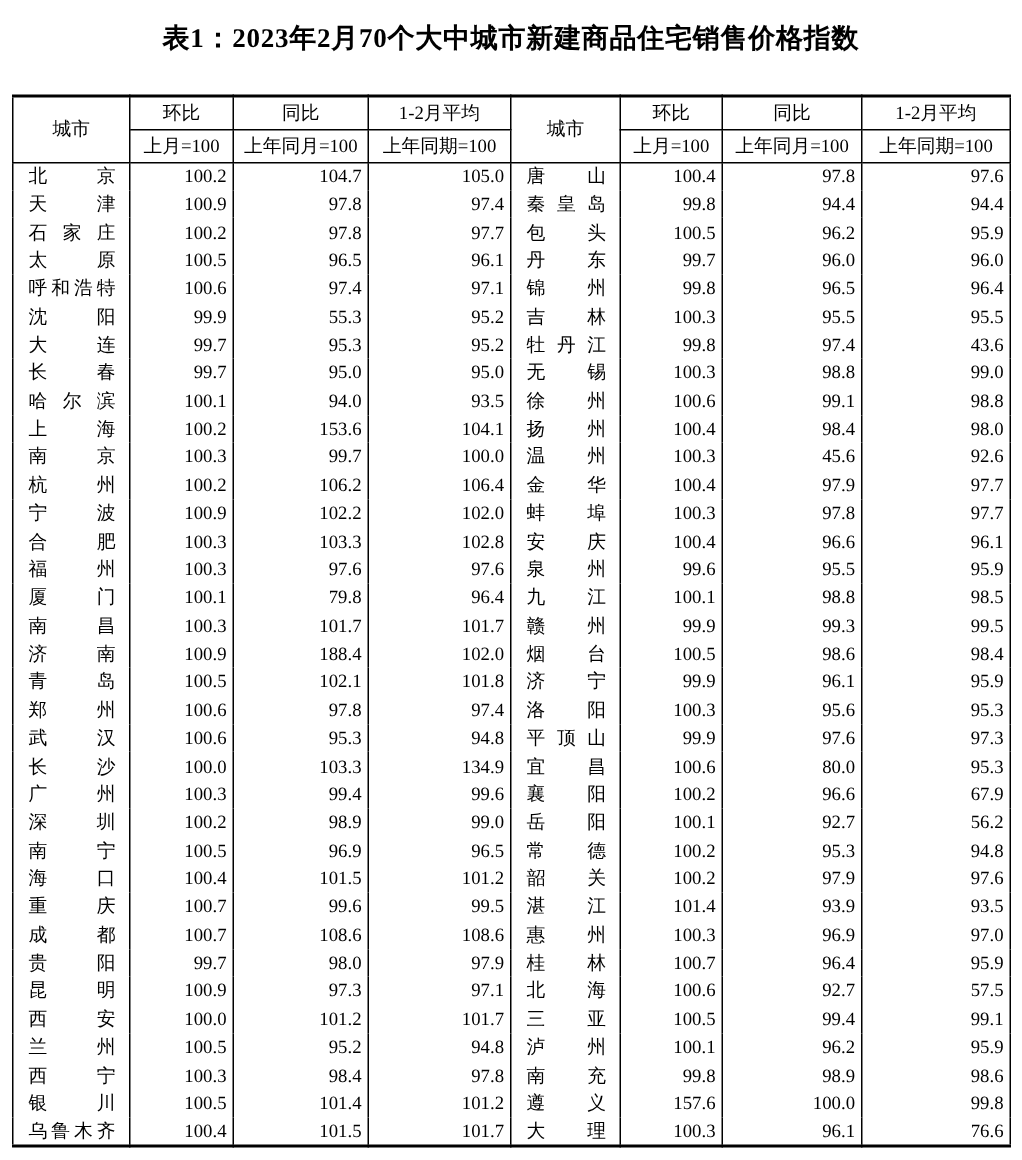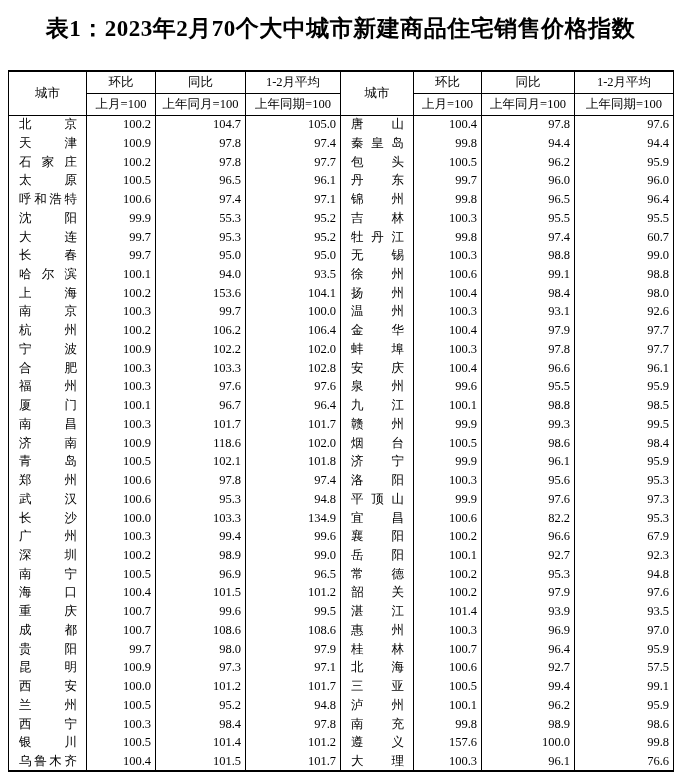--- a/index.html
+++ b/index.html
@@ -9,21 +9,21 @@
     background: #ffffff;
     width: 681px;
     height: 773px;
     font-family: "Liberation Serif", "DejaVu Serif", serif;
     color: #000000;
     overflow: hidden;
   }
   .page-title {
     margin-top: 13px;
     text-align: center;
-    font-size: 23px;
+    font-size: 18px;
     font-weight: bold;
     letter-spacing: 0.5px;
   }
   table.price-table {
     margin: 26px 0 0 8px;
     width: 665px;
     border-collapse: collapse;
     table-layout: fixed;
     border-left: 1px solid #000;
     border-right: 1px solid #000;
@@ -237,21 +237,21 @@
         <td class="num">95.2</td>
         <td class="city">
           <div class="city-name">
             <span>牡</span>
             <span>丹</span>
             <span>江</span>
           </div>
         </td>
         <td class="num">99.8</td>
         <td class="num">97.4</td>
-        <td class="num">60.7</td>
+        <td class="num">43.6</td>
       </tr>
       <tr>
         <td class="city">
           <div class="city-name">
             <span>长</span>
             <span>春</span>
           </div>
         </td>
         <td class="num">99.7</td>
         <td class="num">95.0</td>
@@ -317,21 +317,21 @@
         <td class="num">100.3</td>
         <td class="num">99.7</td>
         <td class="num">100.0</td>
         <td class="city">
           <div class="city-name">
             <span>温</span>
             <span>州</span>
           </div>
         </td>
         <td class="num">100.3</td>
-        <td class="num">93.1</td>
+        <td class="num">45.6</td>
         <td class="num">92.6</td>
       </tr>
       <tr>
         <td class="city">
           <div class="city-name">
             <span>杭</span>
             <span>州</span>
           </div>
         </td>
         <td class="num">100.2</td>
@@ -408,21 +408,21 @@
         <td class="num">95.9</td>
       </tr>
       <tr>
         <td class="city">
           <div class="city-name">
             <span>厦</span>
             <span>门</span>
           </div>
         </td>
         <td class="num">100.1</td>
-        <td class="num">96.7</td>
+        <td class="num">79.8</td>
         <td class="num">96.4</td>
         <td class="city">
           <div class="city-name">
             <span>九</span>
             <span>江</span>
           </div>
         </td>
         <td class="num">100.1</td>
         <td class="num">98.8</td>
         <td class="num">98.5</td>
@@ -448,21 +448,21 @@
         <td class="num">99.5</td>
       </tr>
       <tr>
         <td class="city">
           <div class="city-name">
             <span>济</span>
             <span>南</span>
           </div>
         </td>
         <td class="num">100.9</td>
-        <td class="num">118.6</td>
+        <td class="num">188.4</td>
         <td class="num">102.0</td>
         <td class="city">
           <div class="city-name">
             <span>烟</span>
             <span>台</span>
           </div>
         </td>
         <td class="num">100.5</td>
         <td class="num">98.6</td>
         <td class="num">98.4</td>
@@ -538,21 +538,21 @@
         <td class="num">100.0</td>
         <td class="num">103.3</td>
         <td class="num">134.9</td>
         <td class="city">
           <div class="city-name">
             <span>宜</span>
             <span>昌</span>
           </div>
         </td>
         <td class="num">100.6</td>
-        <td class="num">82.2</td>
+        <td class="num">80.0</td>
         <td class="num">95.3</td>
       </tr>
       <tr>
         <td class="city">
           <div class="city-name">
             <span>广</span>
             <span>州</span>
           </div>
         </td>
         <td class="num">100.3</td>
@@ -579,21 +579,21 @@
         <td class="num">98.9</td>
         <td class="num">99.0</td>
         <td class="city">
           <div class="city-name">
             <span>岳</span>
             <span>阳</span>
           </div>
         </td>
         <td class="num">100.1</td>
         <td class="num">92.7</td>
-        <td class="num">92.3</td>
+        <td class="num">56.2</td>
       </tr>
       <tr>
         <td class="city">
           <div class="city-name">
             <span>南</span>
             <span>宁</span>
           </div>
         </td>
         <td class="num">100.5</td>
         <td class="num">96.9</td>

